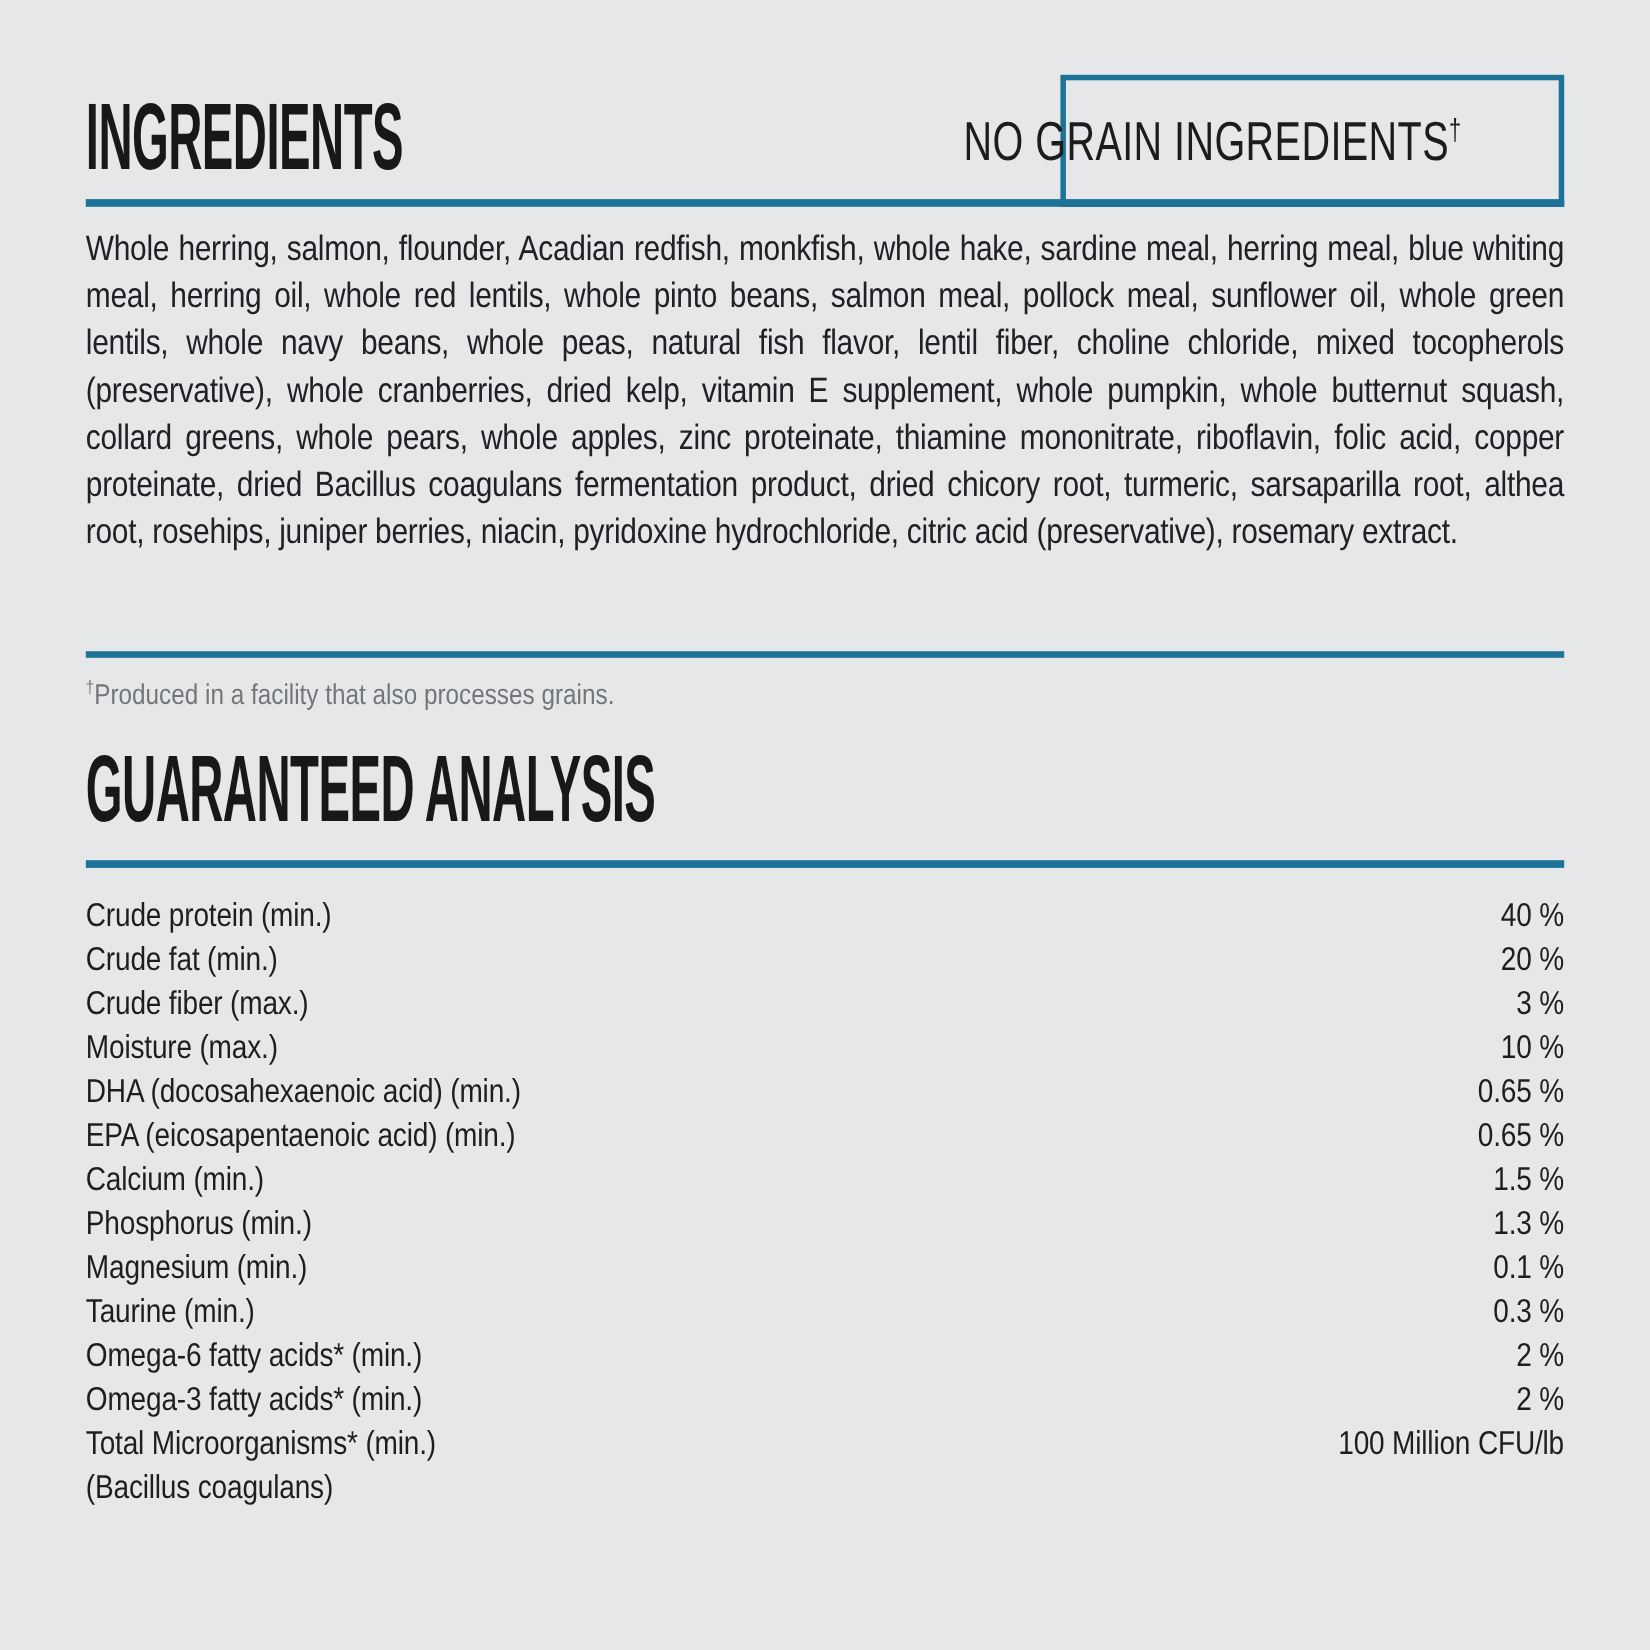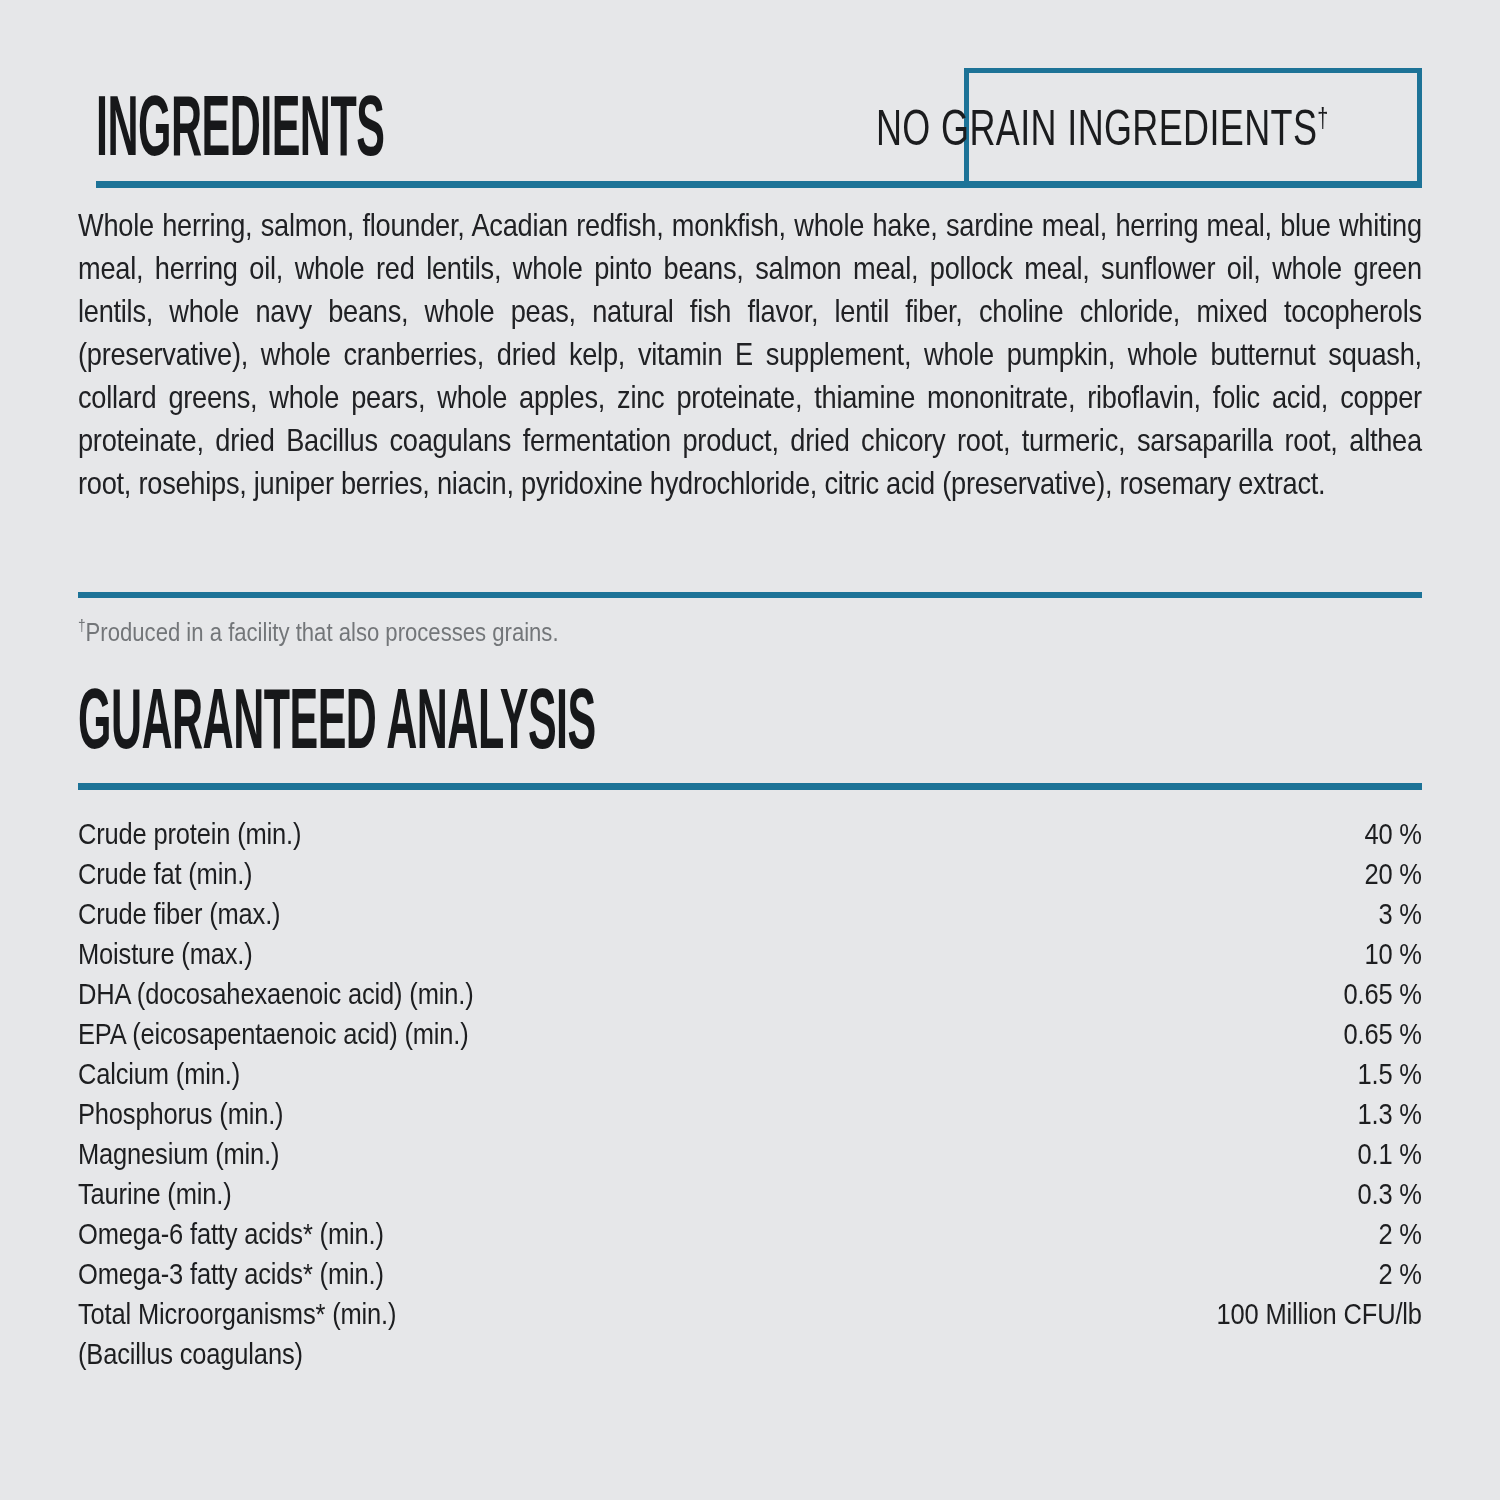--- a/index.html
+++ b/index.html
@@ -14,21 +14,21 @@
   .title {
     display:inline-block; white-space:nowrap;
     font-weight:700; font-size:86px; line-height:1;
     letter-spacing:-1px; color:#17181a;
     transform:scaleX(.5); transform-origin:left bottom;
   }
 
   .rule { height:7px; background:#1d7397; }
 
   
-  .ing-header { position:relative; margin-top:68px; height:120px;margin-left:18px; }
+  .ing-header { position:relative; margin-top:68px; height:120px; }
   .ing-header .title { position:absolute; left:0; bottom:20px; }
   .ing-header .rule { position:absolute; left:0; right:0; bottom:0; }
   .badge {
     position:absolute; top:0; right:0; bottom:0; width:458px;
     border:5px solid #1d7397; box-sizing:border-box; background:#e6e7e9;
     display:flex; align-items:center; justify-content:flex-end;
   }
   .badge-text {
     font-size:50px; white-space:nowrap; letter-spacing:.5px; color:#1b1c1e;
     transform:scaleX(.72); transform-origin:center;

